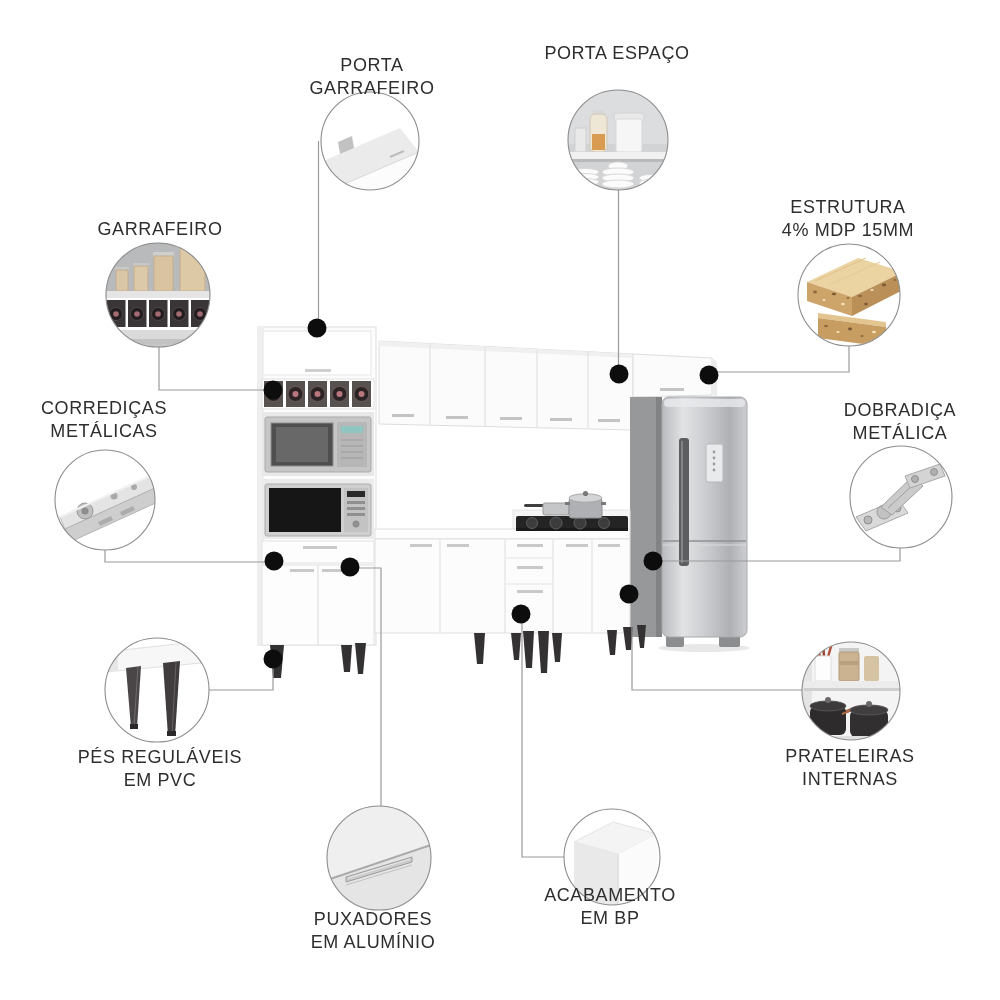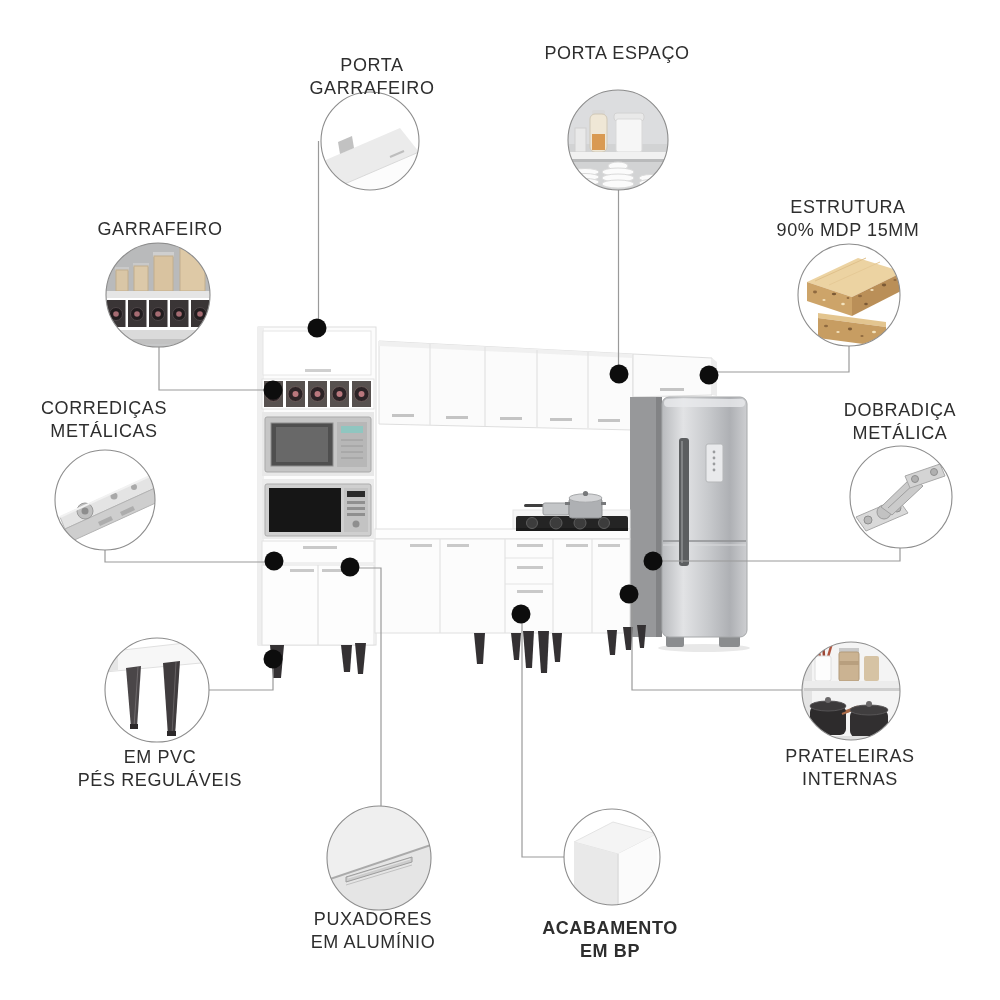--- a/index.html
+++ b/index.html
@@ -486,40 +486,40 @@
 </div>
 <div class="callout-label" style="left:477px;top:42px;">
   <span>PORTA ESPAÇO</span>
 </div>
 <div class="callout-label" style="left:20px;top:218px;">
   <span>GARRAFEIRO</span>
   <span></span>
 </div>
 <div class="callout-label" style="left:708px;top:196px;">
   <span>ESTRUTURA</span>
-  <span>90% MDP 15MM</span>
+  <span>4% MDP 15MM</span>
 </div>
 <div class="callout-label" style="left:-36px;top:397px;">
   <span>CORREDIÇAS</span>
   <span>METÁLICAS</span>
 </div>
 <div class="callout-label" style="left:760px;top:399px;">
   <span>DOBRADIÇA</span>
   <span>METÁLICA</span>
 </div>
 <div class="callout-label" style="left:20px;top:746px;">
+  <span>PÉS REGULÁVEIS</span>
   <span>EM PVC</span>
-  <span>PÉS REGULÁVEIS</span>
 </div>
 <div class="callout-label" style="left:710px;top:745px;">
   <span>PRATELEIRAS</span>
   <span>INTERNAS</span>
 </div>
 <div class="callout-label" style="left:233px;top:908px;">
   <span>PUXADORES</span>
   <span>EM ALUMÍNIO</span>
 </div>
-<div class="callout-label" style="left:470px;top:917px;font-weight:bold;">
+<div class="callout-label" style="left:470px;top:884px;">
   <span>ACABAMENTO</span>
   <span>EM BP</span>
 </div>
 
 </div>
 
 </body></html>

